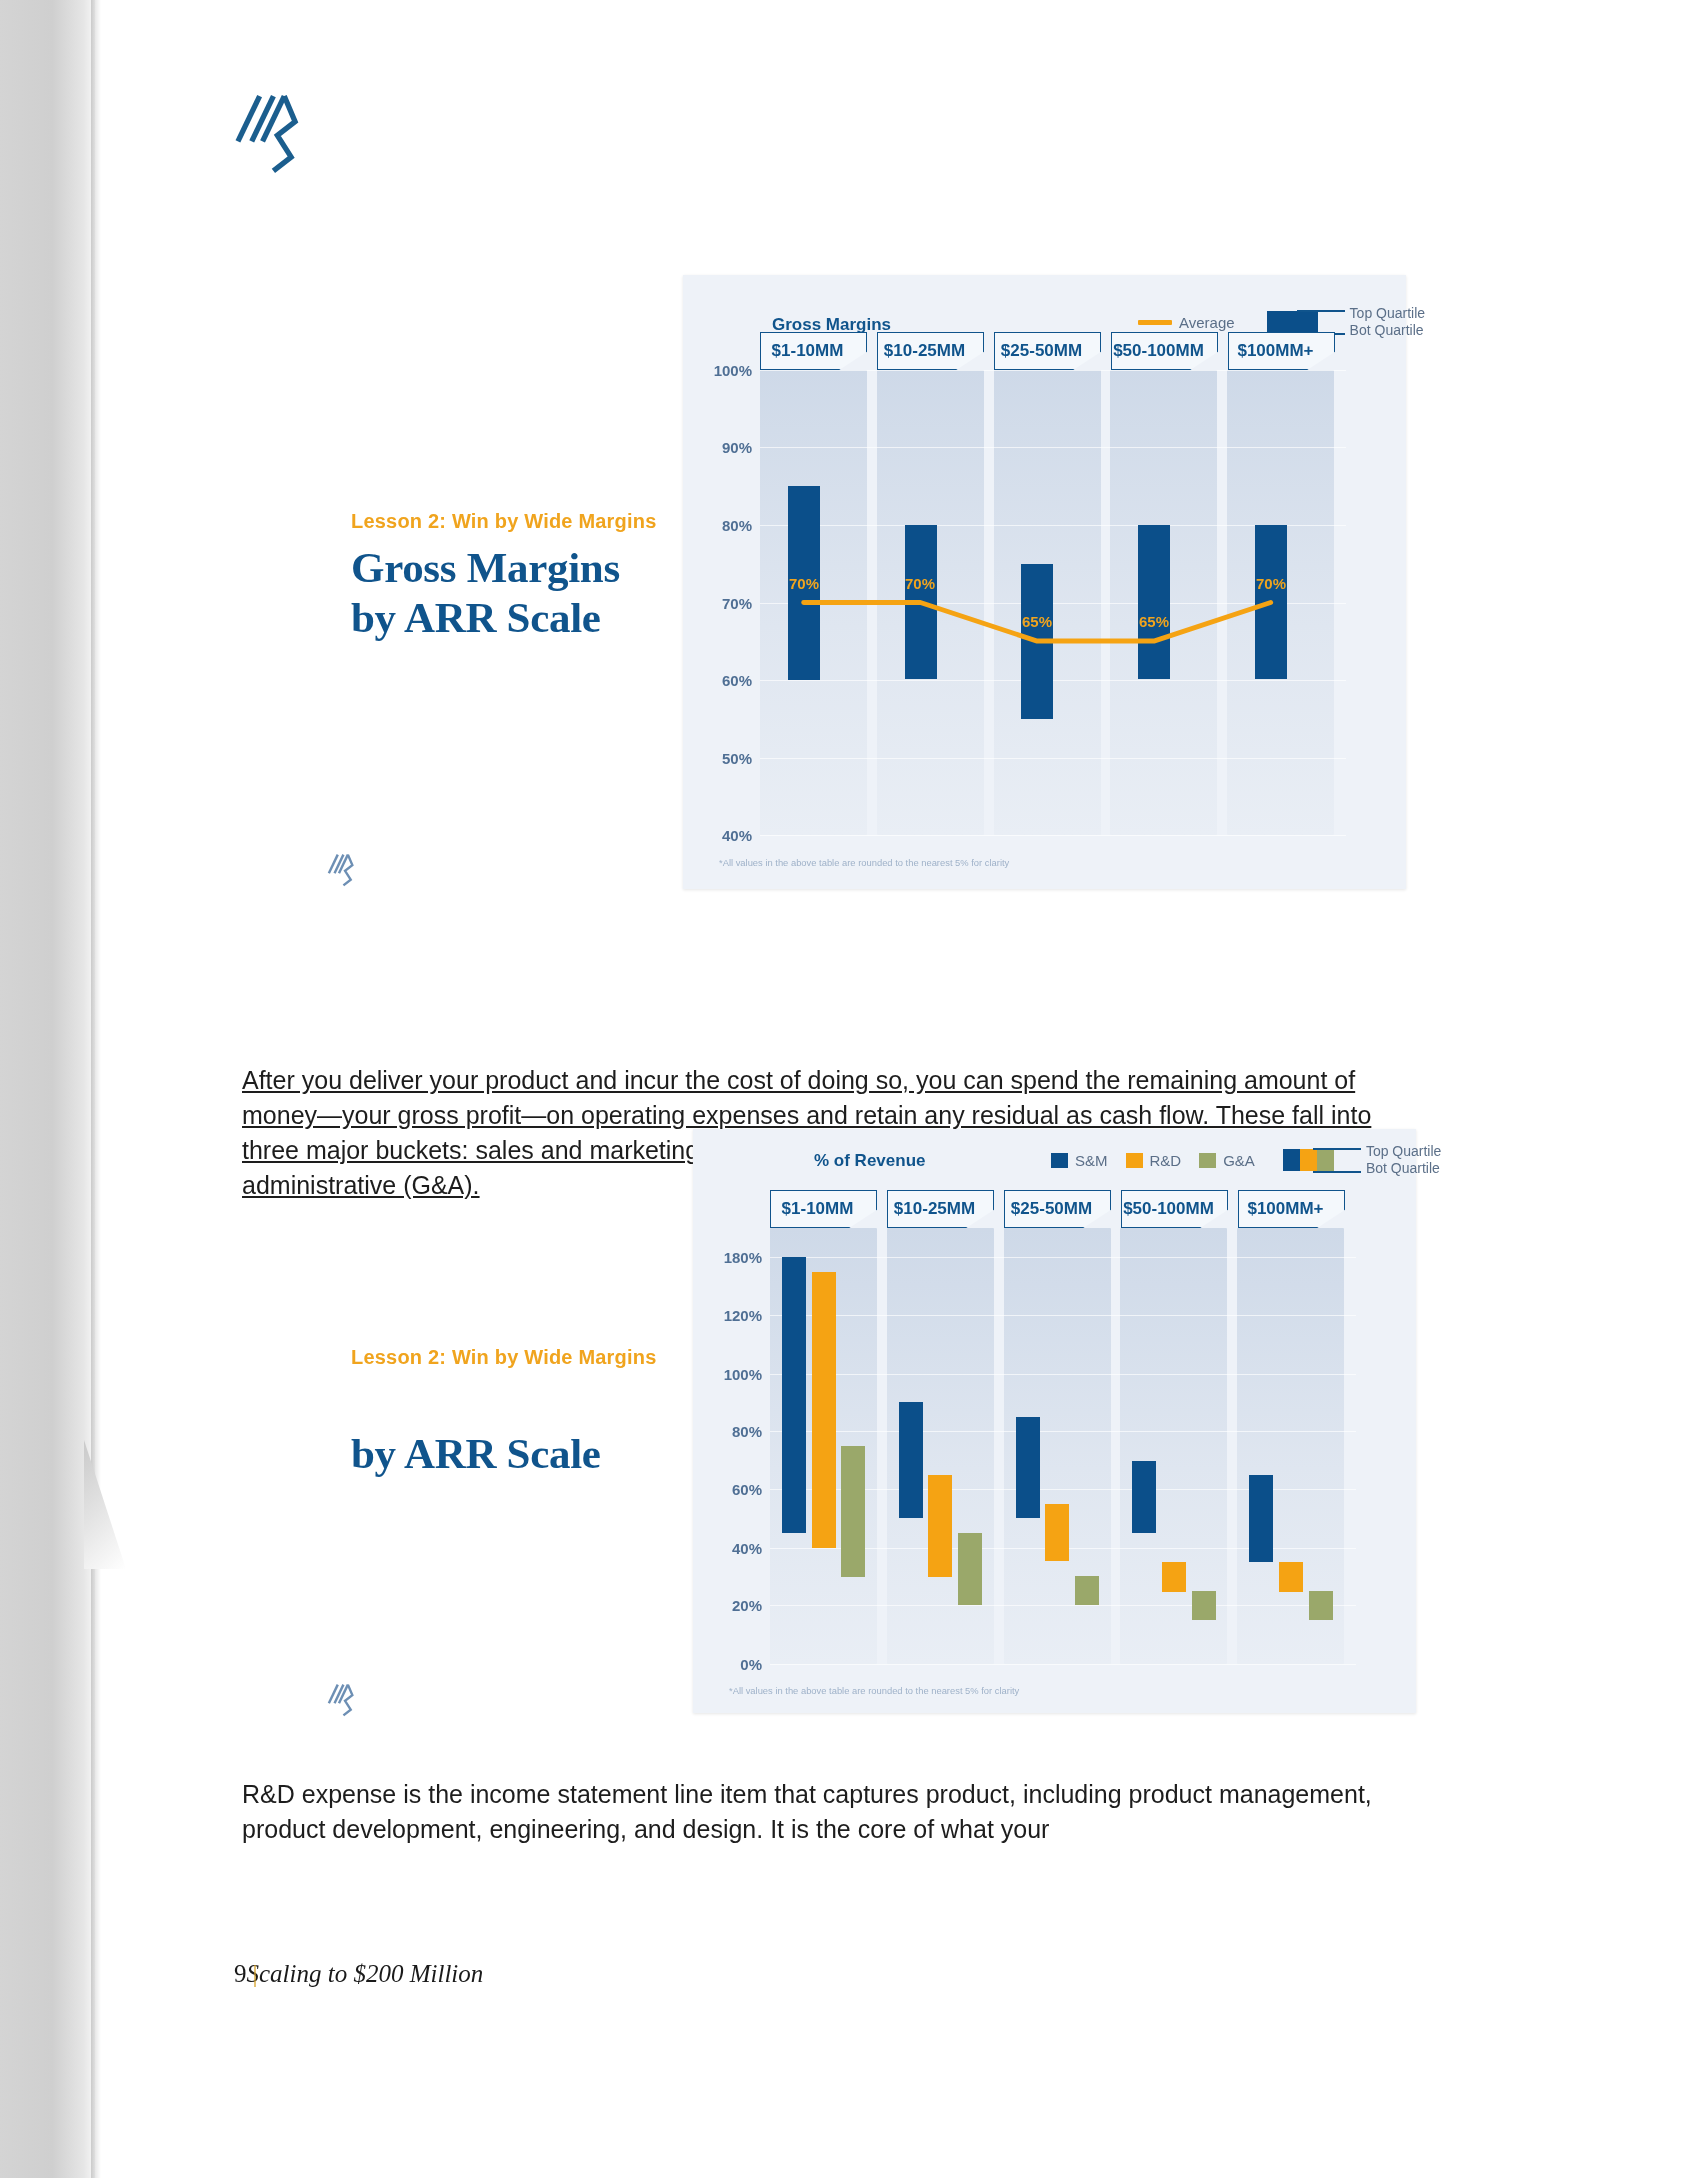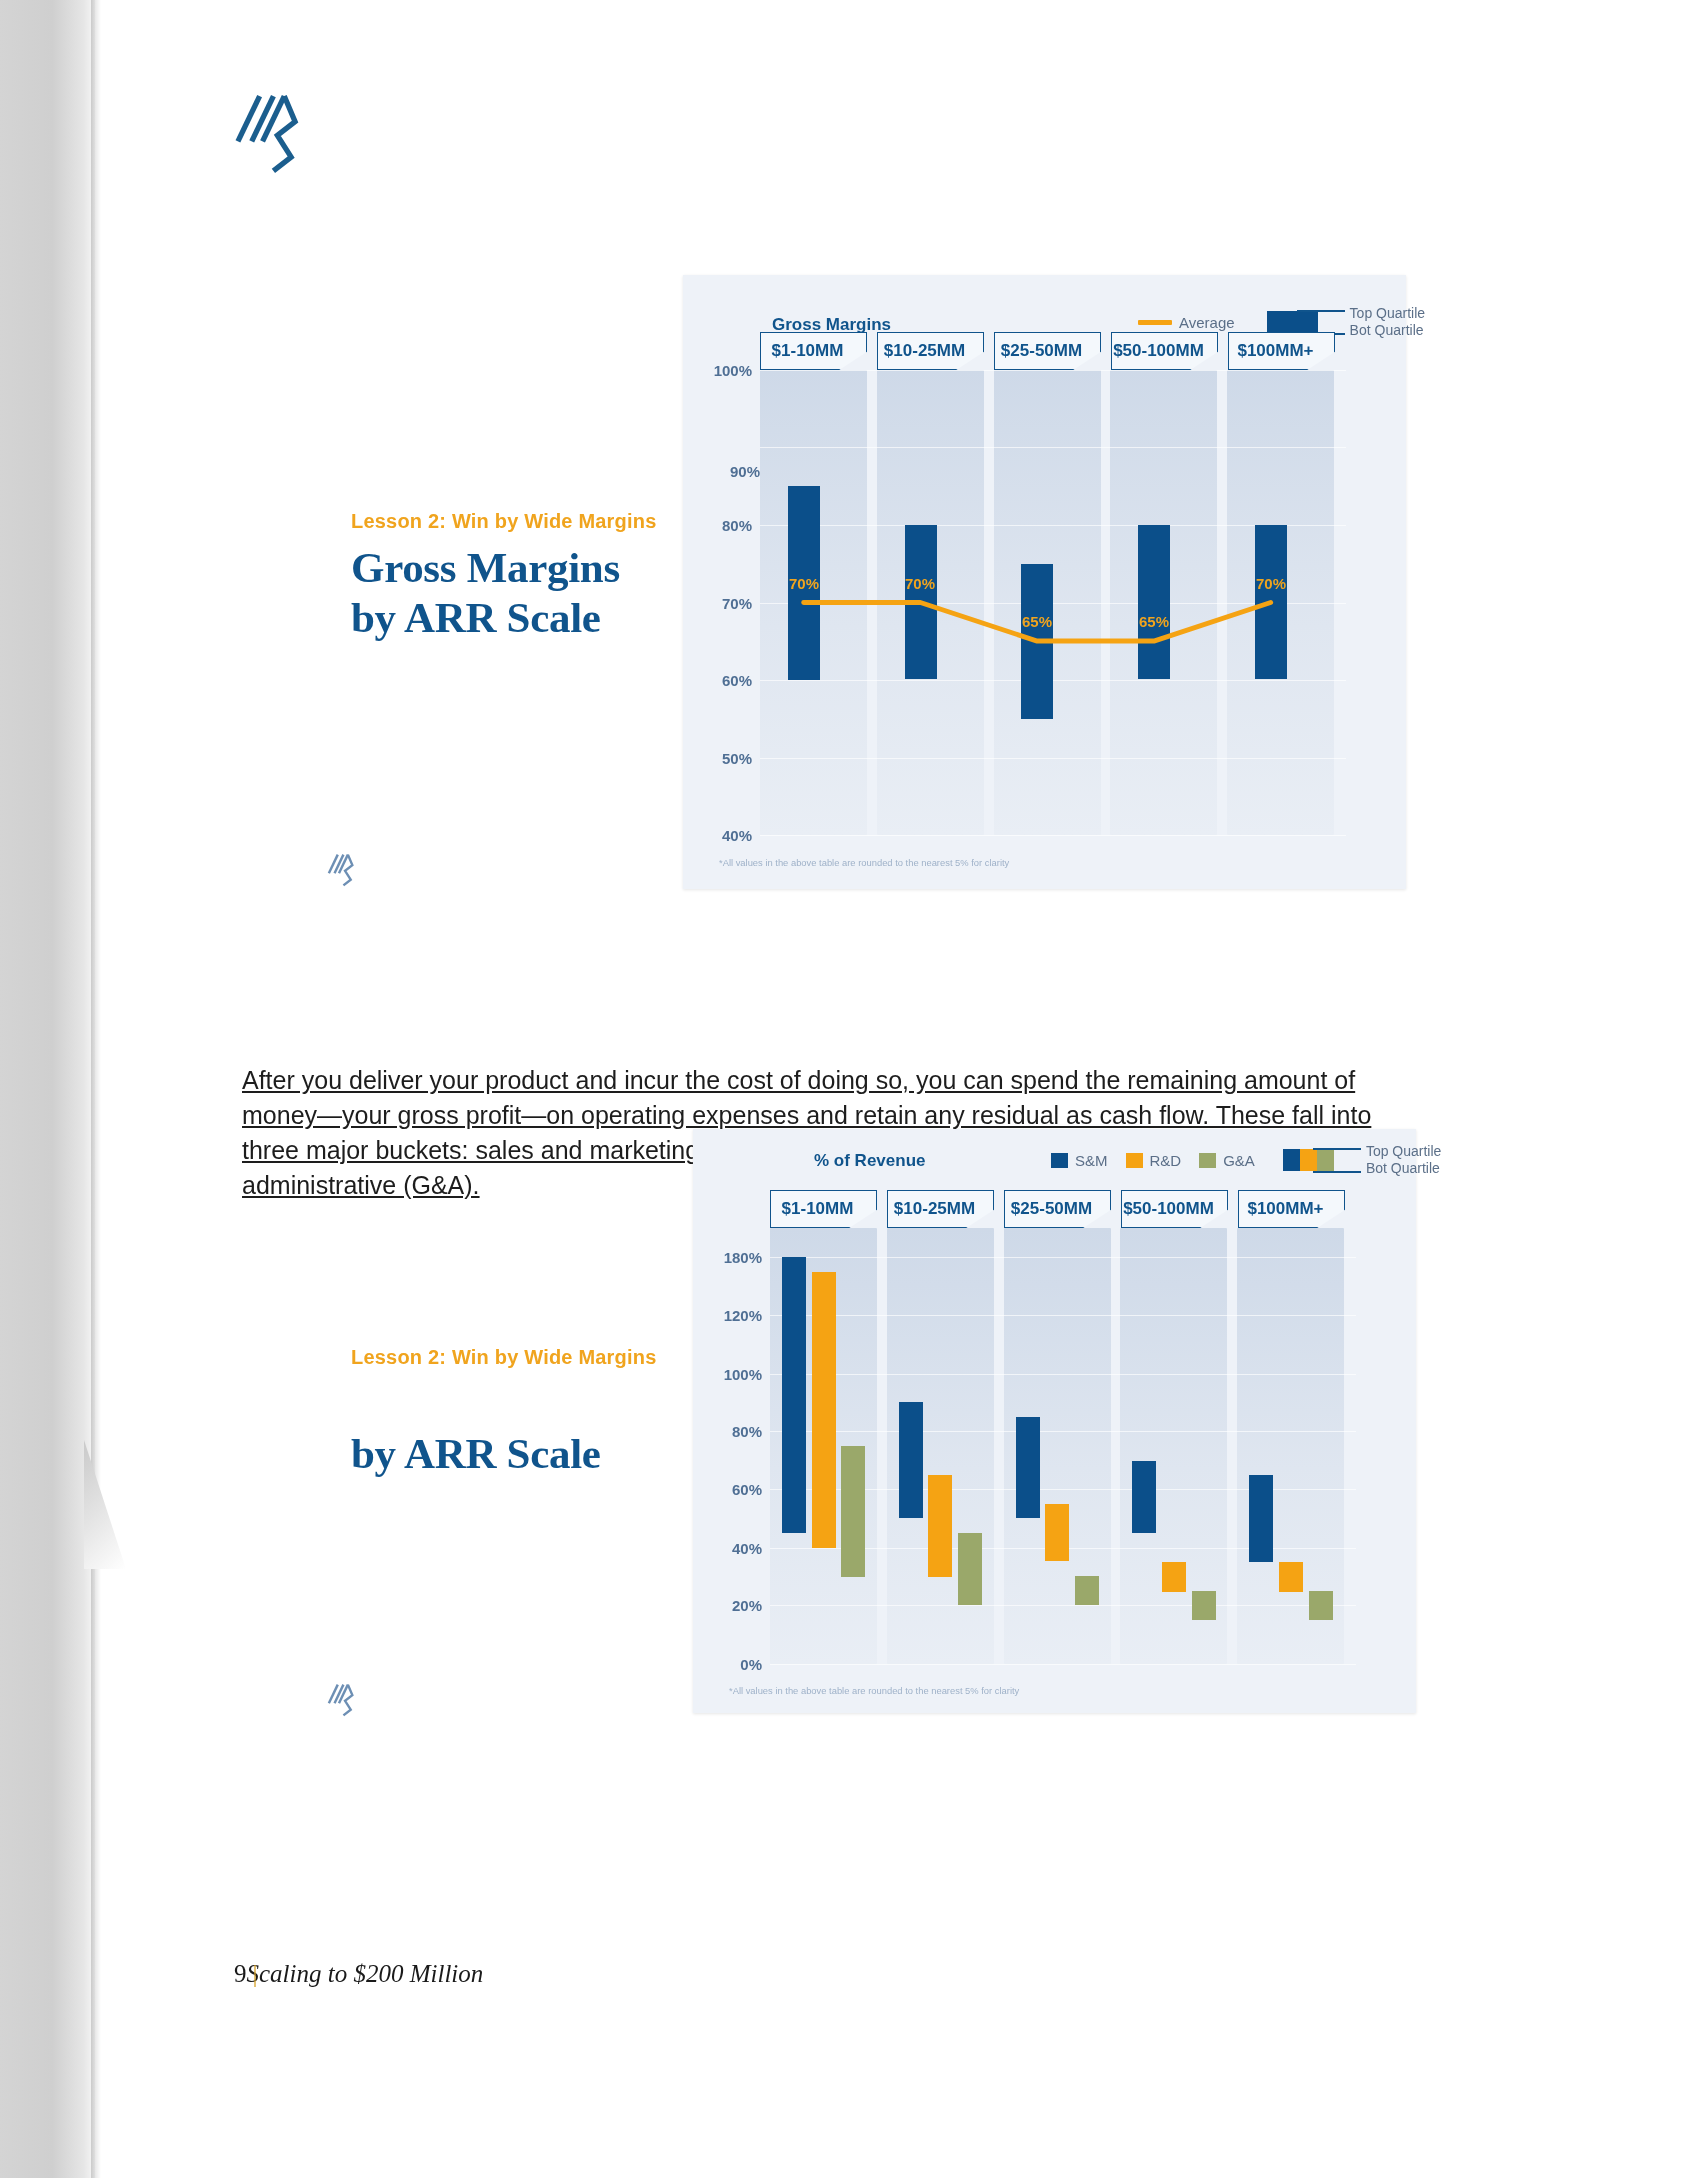--- a/index.html
+++ b/index.html
@@ -217,21 +217,21 @@
       </svg>
 
       <div class="bar-label" style="left:44px;top:213px;">70%</div>
       <div class="bar-label" style="left:160px;top:213px;">70%</div>
       <div class="bar-label" style="left:277px;top:251px;">65%</div>
       <div class="bar-label" style="left:394px;top:251px;">65%</div>
       <div class="bar-label" style="left:511px;top:213px;">70%</div>
     </div>
 
     <div class="ytick" style="left:16px;top:95px;width:53px;">100%</div>
-    <div class="ytick" style="left:24px;top:172px;width:53px;margin-top:24px;">90%</div>
+    <div class="ytick" style="left:16px;top:172px;width:53px;">90%</div>
     <div class="ytick" style="left:16px;top:250px;width:53px;">80%</div>
     <div class="ytick" style="left:16px;top:328px;width:53px;">70%</div>
     <div class="ytick" style="left:16px;top:405px;width:53px;">60%</div>
     <div class="ytick" style="left:16px;top:483px;width:53px;">50%</div>
     <div class="ytick" style="left:16px;top:560px;width:53px;">40%</div>
 
     <div class="tab" style="left:77px;top:57px;width:107px;height:38px;">
       <span class="tab-label" style="top:50%;left:-6px;">$1-10MM</span>
     </div>
     <div class="tab" style="left:194px;top:57px;width:107px;height:38px;">
@@ -376,19 +376,20 @@
     <svg width="28" height="34" viewBox="0 0 68 84">
       <g fill="none" stroke="#6d8fb4" stroke-width="6">
         <path d="M26 4 L4 50"></path>
           <path d="M40 4 L18 50"></path>
           <path d="M51 4 L29 50"></path>
         <path d="M51 4 L62 30 L44 44 L58 66 L40 80"></path>
       </g>
     </svg>
   </div>
 
+  <p class="body-p" style="left:242px;top:1752px;">R&amp;D expense is the income statement line item that captures product, including product management, product development, engineering, and design. It is the core of what your</p>
 
   <div class="footer" style="left:234px;top:1960px;">
     <span class="pg">9</span><span class="bar">|</span><span>Scaling to $200 Million</span>
   </div>
 
 </div>
 
 
 </body></html>

